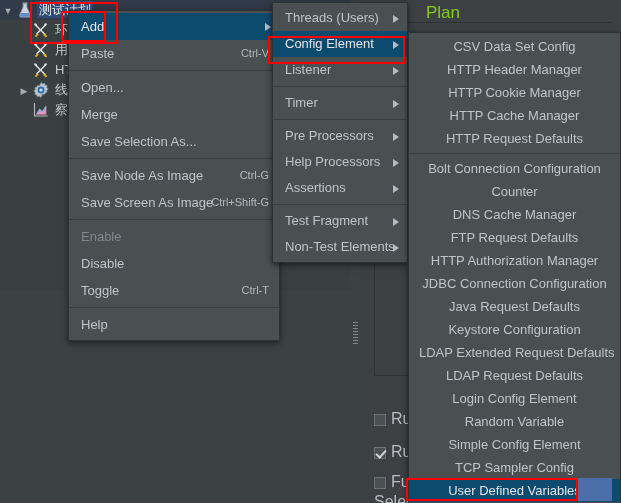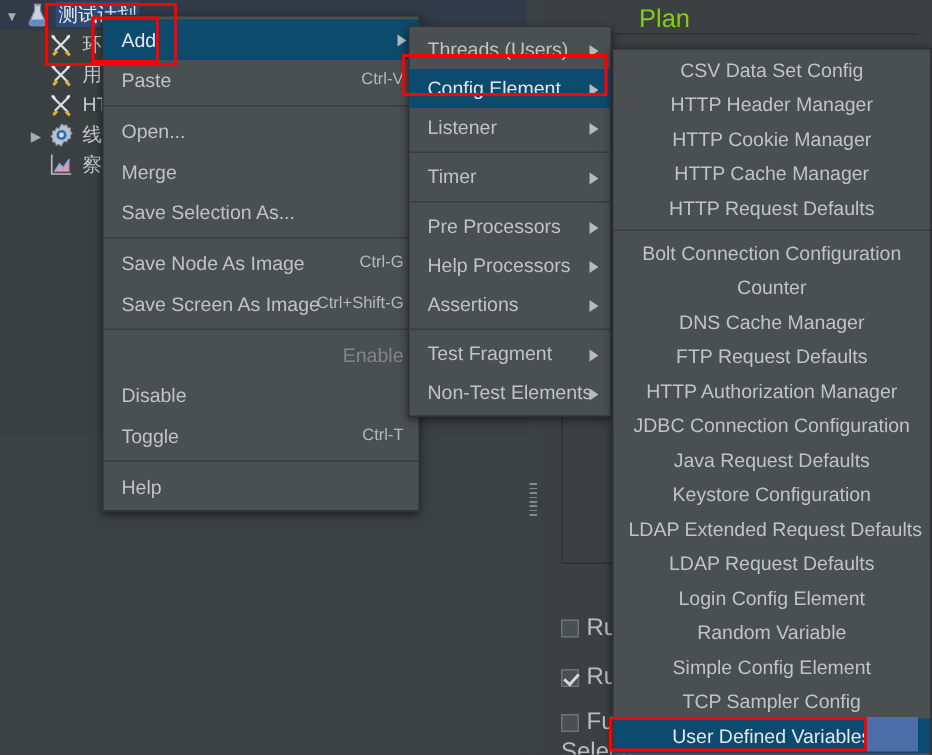--- a/index.html
+++ b/index.html
@@ -93,33 +93,33 @@
   .menu{
     position:absolute;background:#4a4f52;border:1px solid #2e3234;
     box-shadow:0 2px 6px rgba(0,0,0,.55);
     padding:2px 0;box-sizing:border-box;
   }
   .mi{
     position:relative;height:27px;line-height:27px;
     padding:0 10px 0 12px;white-space:nowrap;color:#c0c3c7;font-size:13px;
     box-sizing:border-box;
   }
-  .mi.dim{color:#83878b;text-align:right;}
+  .mi.dim{color:#83878b;}
   .mi.hl{background:#0c4a6e;color:#e3e6ea;}
   .mi .acc{position:absolute;right:10px;top:0;font-size:11px;color:#b5b8bc;}
   .mi .arrow{
     position:absolute;right:8px;top:10px;width:0;height:0;
     border-left:6px solid #b7babe;border-top:4px solid transparent;border-bottom:4px solid transparent;
   }
   .sep{height:1px;background:#393d40;margin:3px 0;}
 
   
   #menu1{left:68px;top:10px;width:212px;}
   
-  #menu2{left:272px;top:17px;width:136px;}
+  #menu2{left:272px;top:2px;width:136px;}
   #menu2 .mi{height:26px;line-height:26px;}
   
   #menu3{left:408px;top:32px;width:213px;}
   #menu3 .mi{height:23px;line-height:23px;padding-left:10px;font-size:13px;text-align:center;}
 
   
   .redbox{position:absolute;border:2px solid #ff0000;box-sizing:border-box;pointer-events:none;}
 
   
   .tree-strip{position:absolute;left:0;top:0;width:351px;height:20px;background:#313a48;}

